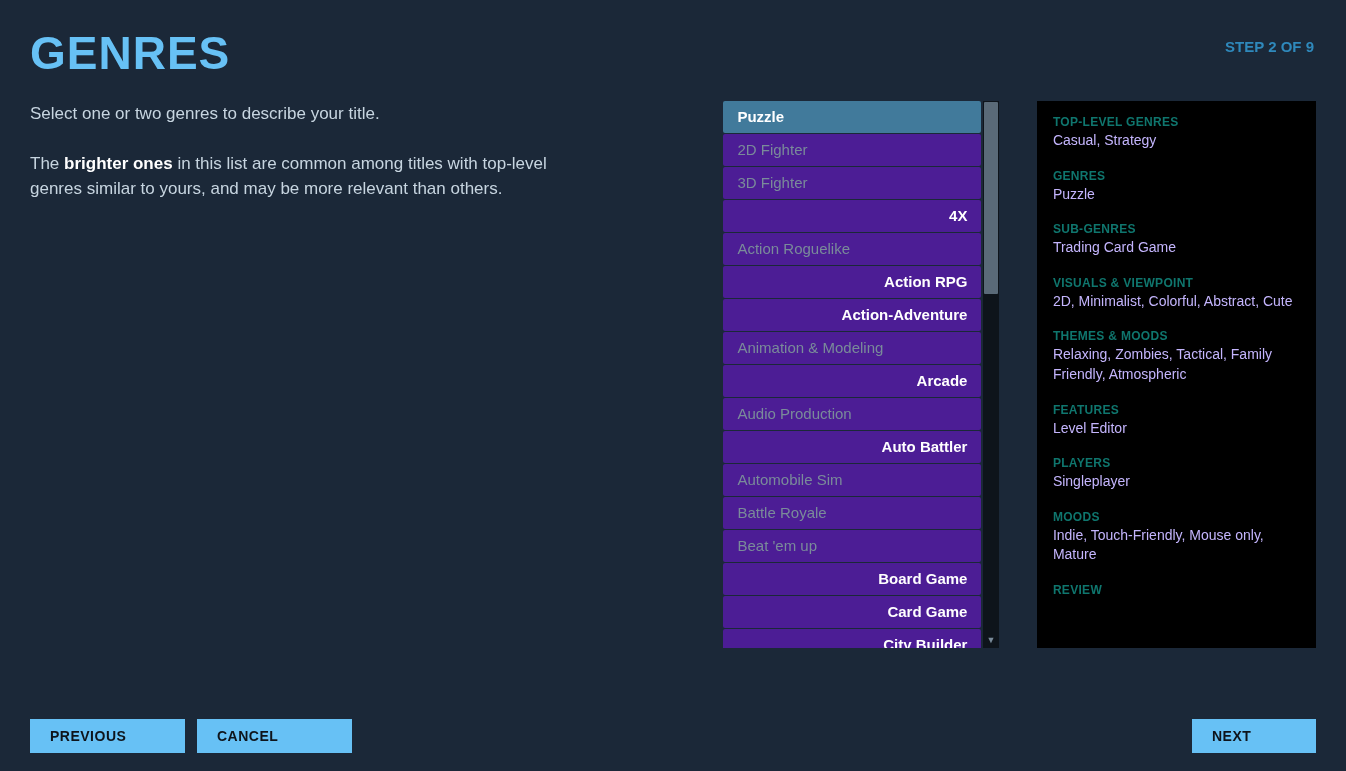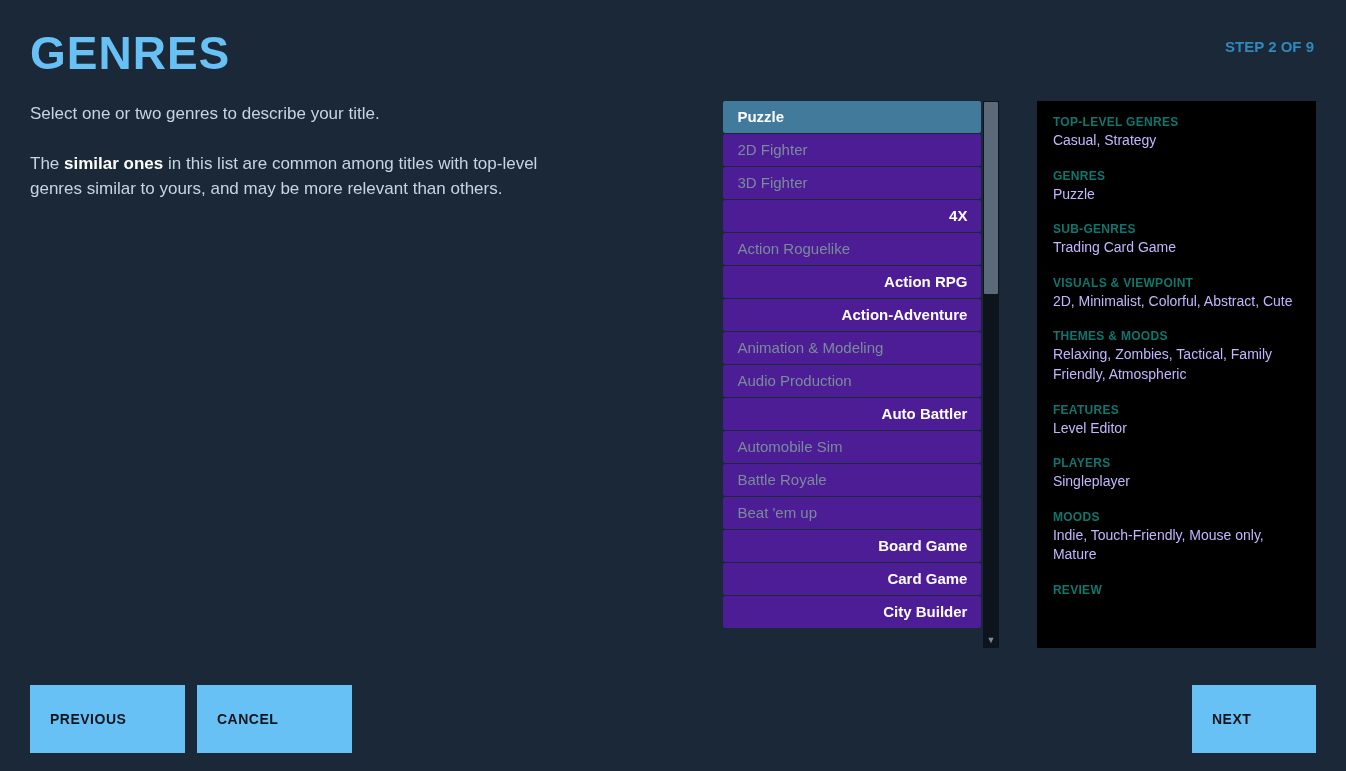--- a/index.html
+++ b/index.html
@@ -164,21 +164,21 @@
       justify-content: space-between;
     }
     .btn-group-left {
       display: flex;
       gap: 12px;
     }
     .btn {
       background-color: #67c1f5;
       color: #0e141b;
       border: none;
-      padding: 26px 20px;
+      padding: 9px 20px;
       font-size: 14px;
       font-weight: 700;
       cursor: pointer;
       letter-spacing: 0.5px;
       min-width: 155px;
       text-align: left;
     }
     .btn.next {
       min-width: 124px;
     }
@@ -189,35 +189,36 @@
 <div class="container">
   <div class="header-row">
     <div class="page-title">GENRES</div>
     <div class="step-indicator">STEP 2 OF 9</div>
   </div>
 
   <div class="content-area">
     <div class="left-col">
       <div class="instruction-text">Select one or two genres to describe your title.</div>
       <div class="instruction-text">
-        <span>The </span><b>similar ones</b><span> in this list are common among titles with top-level genres similar to yours, and may be more relevant than others.</span>
+        <span>The </span><b>brighter ones</b><span> in this list are common among titles with top-level genres similar to yours, and may be more relevant than others.</span>
       </div>
     </div>
 
     <div class="middle-col">
       <div class="genre-scroll-wrapper">
         <div class="genre-list" id="genre-list">
             <div class="genre-item selected">Puzzle</div>
             <div class="genre-item dim">2D Fighter</div>
             <div class="genre-item dim">3D Fighter</div>
             <div class="genre-item bright">4X</div>
             <div class="genre-item dim">Action Roguelike</div>
             <div class="genre-item bright">Action RPG</div>
             <div class="genre-item bright">Action-Adventure</div>
             <div class="genre-item dim">Animation &amp; Modeling</div>
+            <div class="genre-item bright">Arcade</div>
             <div class="genre-item dim">Audio Production</div>
             <div class="genre-item bright">Auto Battler</div>
             <div class="genre-item dim">Automobile Sim</div>
             <div class="genre-item dim">Battle Royale</div>
             <div class="genre-item dim">Beat 'em up</div>
             <div class="genre-item bright">Board Game</div>
             <div class="genre-item bright">Card Game</div>
             <div class="genre-item bright">City Builder</div>
           </div>
         <div class="scrollbar-track">

